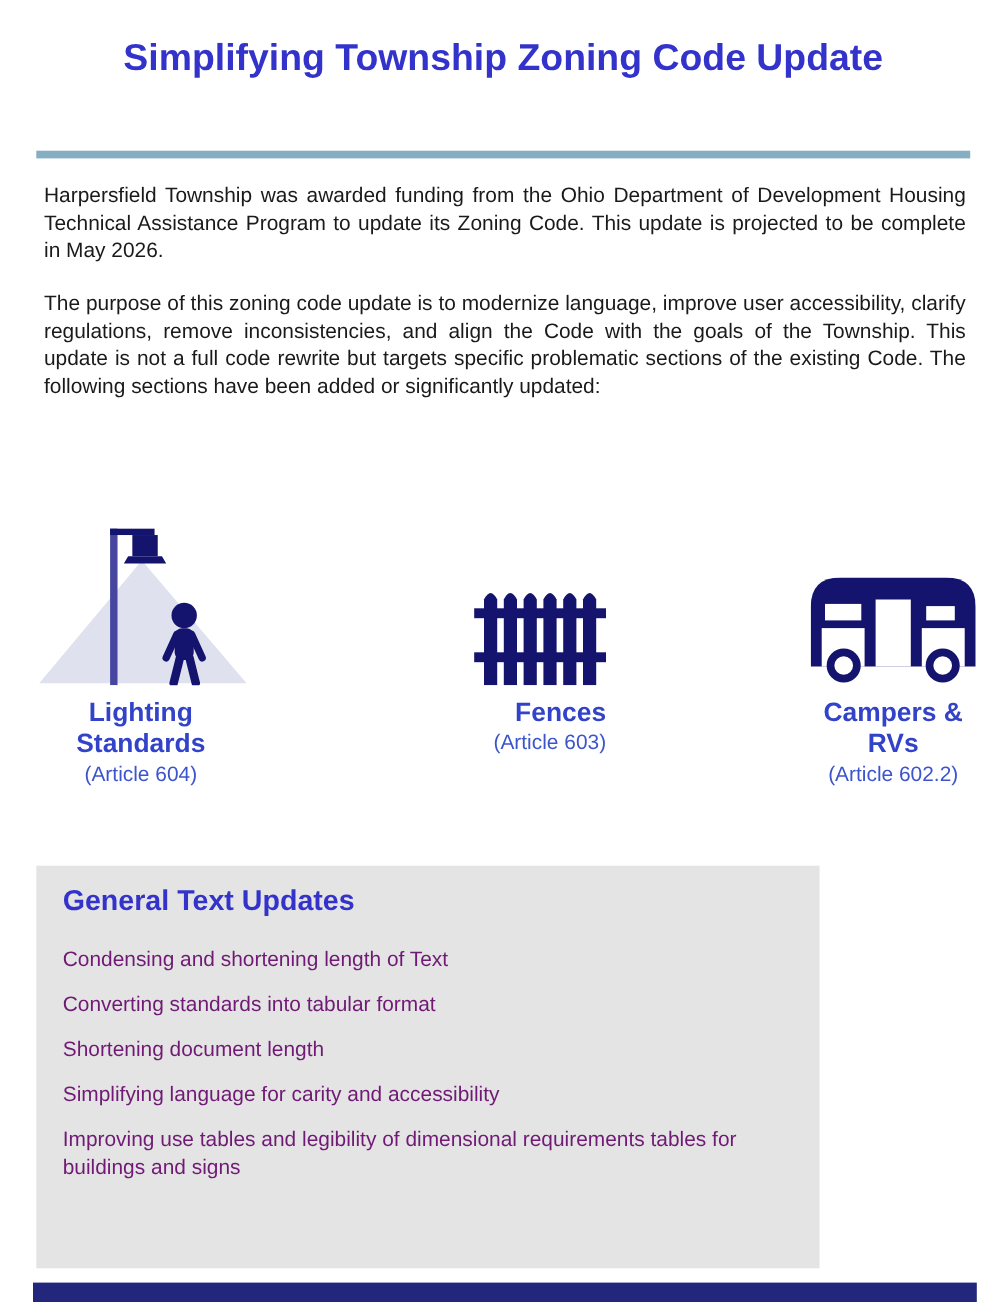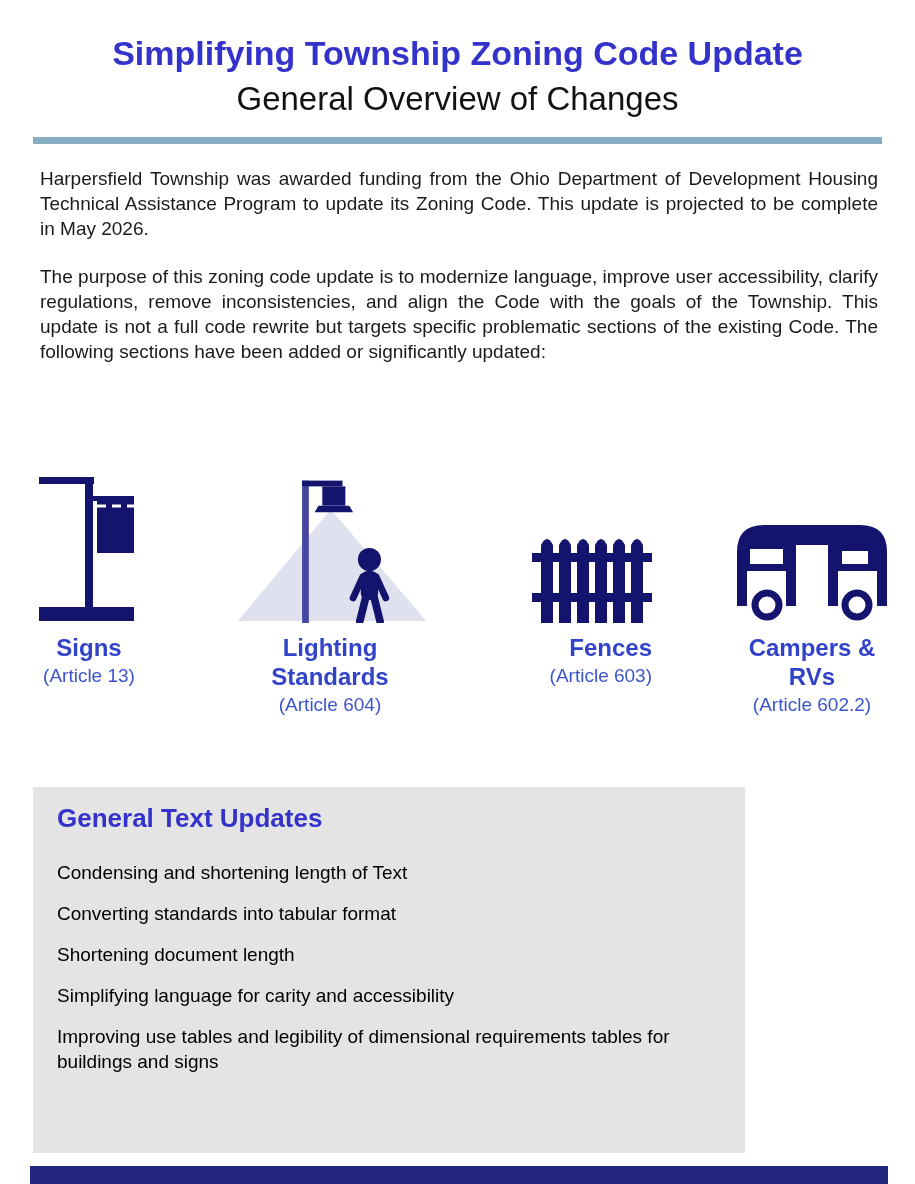--- a/index.html
+++ b/index.html
@@ -74,56 +74,41 @@
     background: var(--box-gray, #e4e4e4);
     padding: 16px 26px 0 24px;
   }
   .updates-heading {
     font-size: 26px; font-weight: 700;
     color: var(--accent-blue, #3333cc);
     margin-bottom: 26px;
   }
   .updates-item {
     font-size: 19px; line-height: 25px;
-    color: #000000;
+    color: #701a75;
     margin-bottom: 16px;
   }
   .footer-bar {
     position: absolute; top: 1166px; left: 30px; width: 858px; height: 18px;
     background: var(--footer-navy, #22277d);
   }
 </style>
 </head>
 <body>
 
 <div id="page">
 
   <h1 class="doc-title">Simplifying Township Zoning Code Update</h1>
-  <h2 class="doc-subtitle">General Overview of Changes</h2>
   <div class="header-divider"></div>
 
   <p class="intro-p" id="intro-p1">Harpersfield Township was awarded funding from the Ohio Department of Development Housing Technical Assistance Program to update its Zoning Code. This update is projected to be complete in May 2026.</p>
   <p class="intro-p" id="intro-p2">The purpose of this zoning code update is to modernize language, improve user accessibility, clarify regulations, remove inconsistencies, and align the Code with the goals of the Township. This update is not a full code rewrite but targets specific problematic sections of the existing Code.  The following sections have been added or significantly updated:</p>
 
   <div class="sections-row">
 
-    <div class="section-col col-signs">
-      <div class="icon-box">
-        <svg width="100" height="148" viewBox="0 0 100 148">
-          <rect class="ic-navy" x="0" y="2" width="55" height="7"></rect>
-          <rect class="ic-navy" x="46" y="2" width="8" height="136"></rect>
-          <rect class="ic-navy" x="54" y="21" width="41" height="5"></rect>
-          <rect class="ic-navy" x="58" y="26" width="37" height="52"></rect>
-          <line x1="58" y1="31" x2="95" y2="31" stroke="#ffffff" stroke-width="3" stroke-dasharray="9 6"></line>
-          <rect class="ic-navy" x="0" y="132" width="95" height="14"></rect>
-        </svg>
-      </div>
-      <div class="sec-name">Signs</div>
-      <div class="sec-article">(Article 13)</div>
-    </div>
 
     <div class="section-col col-lighting">
       <div class="icon-box">
         <svg width="196" height="152" viewBox="0 0 200 158">
           <polygon class="ic-cone" points="101,40 4,156 200,156"></polygon>
           <rect class="ic-pole" x="71" y="10" width="7" height="148"></rect>
           <rect class="ic-navy" x="71" y="10" width="42" height="6"></rect>
           <rect class="ic-navy" x="92" y="16" width="24" height="20"></rect>
           <polygon class="ic-navy" points="88,36 120,36 124,43 84,43"></polygon>
           <circle class="ic-navy" cx="141" cy="92" r="12"></circle>

